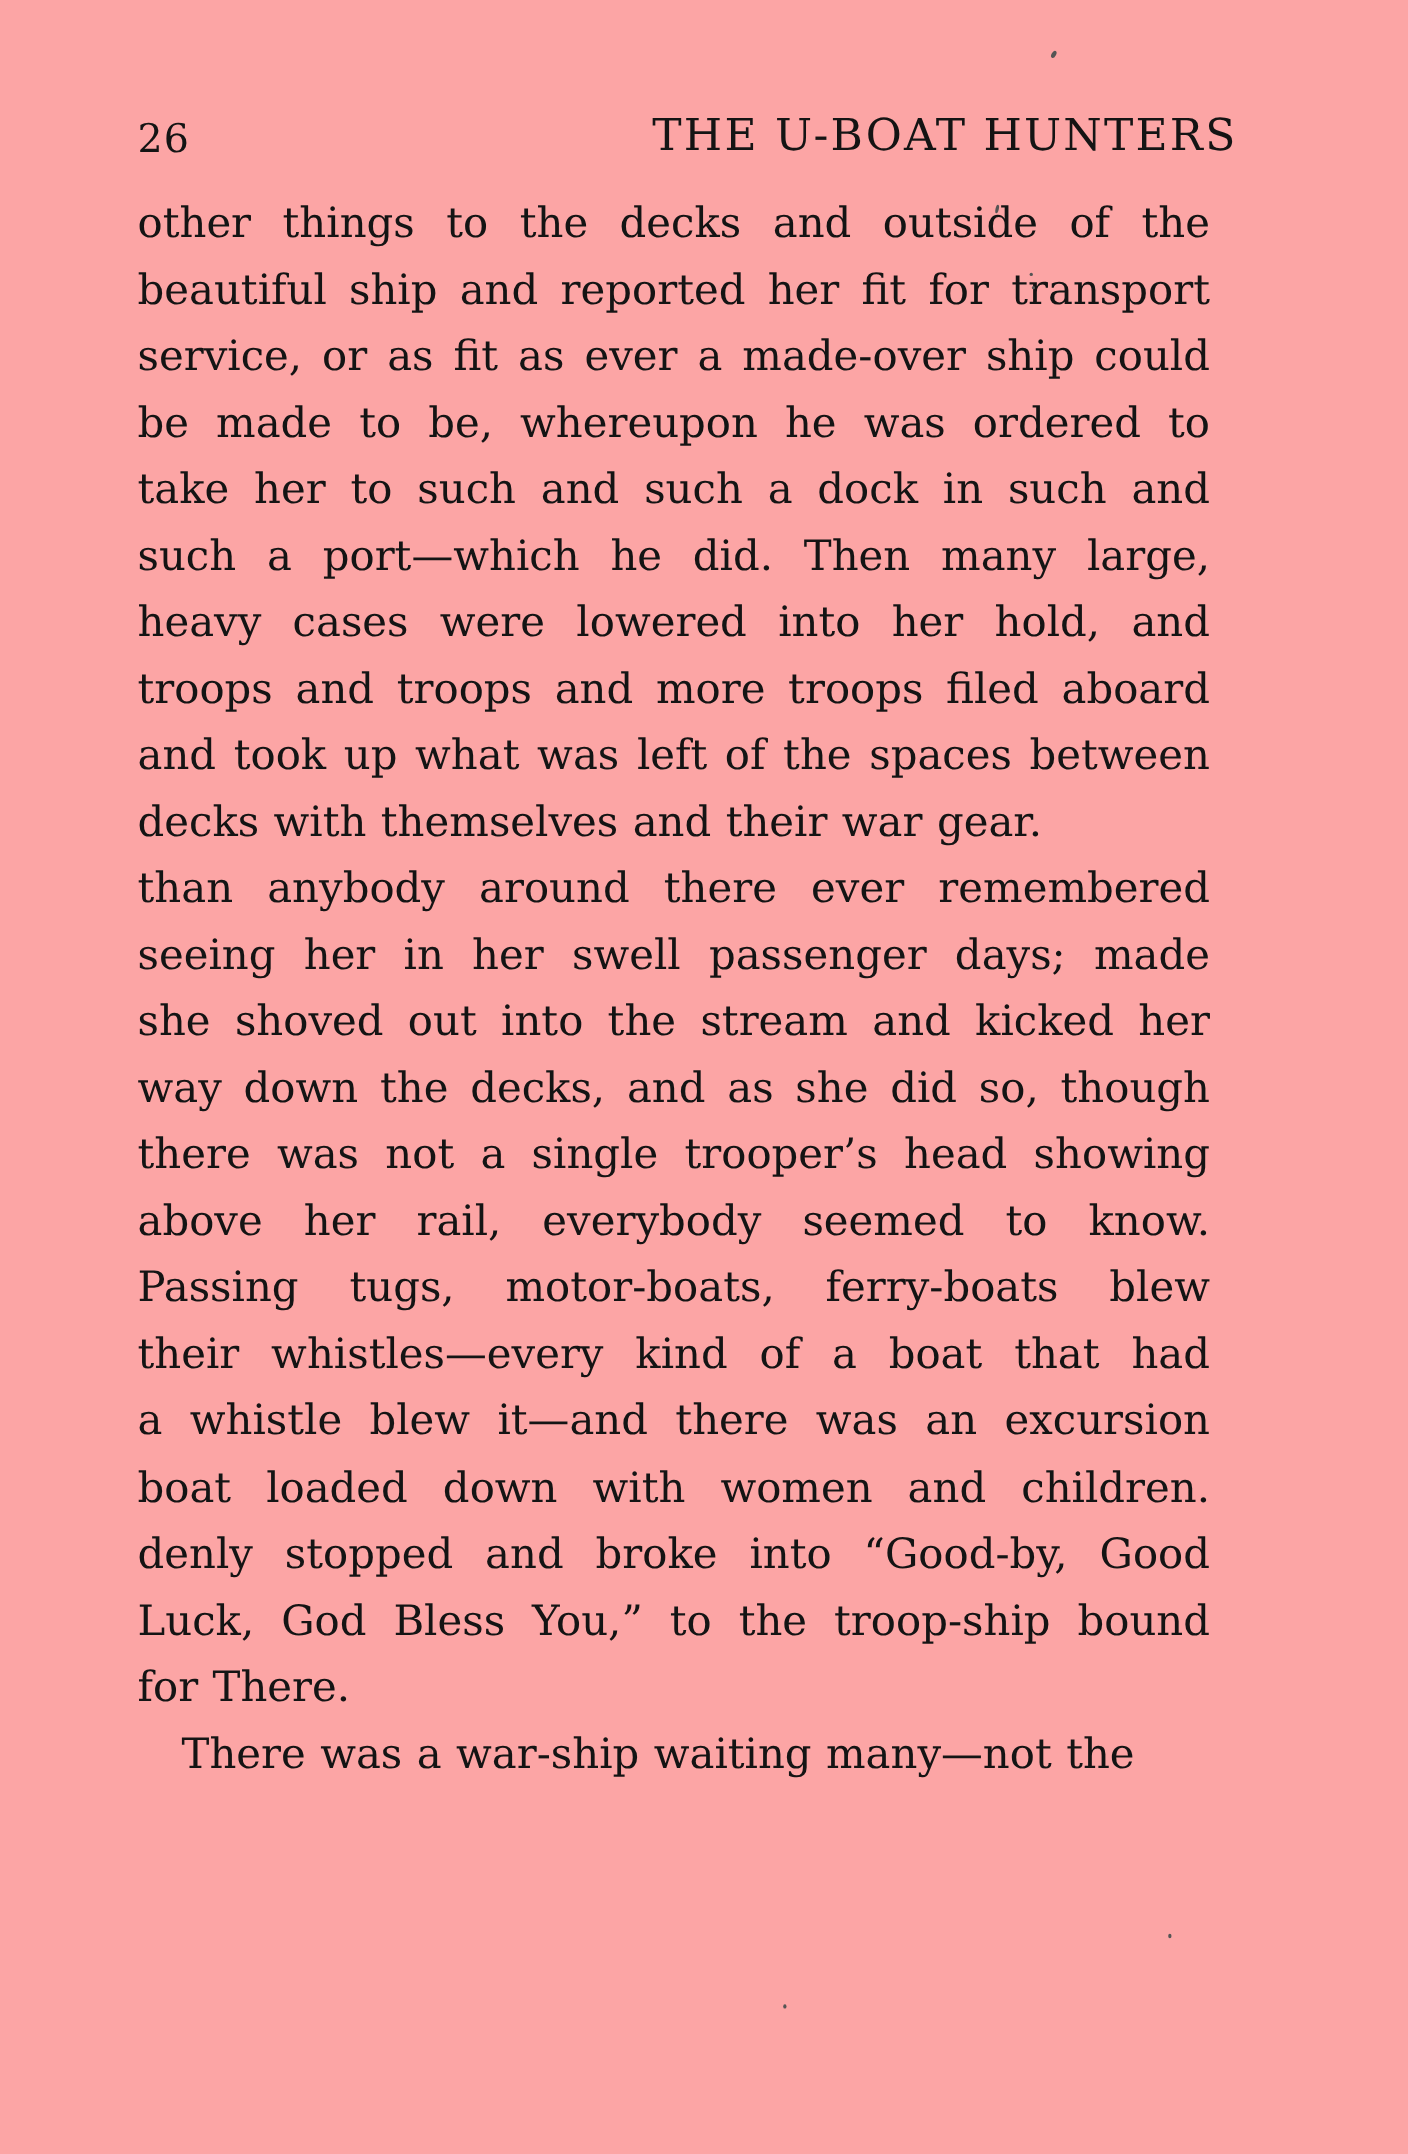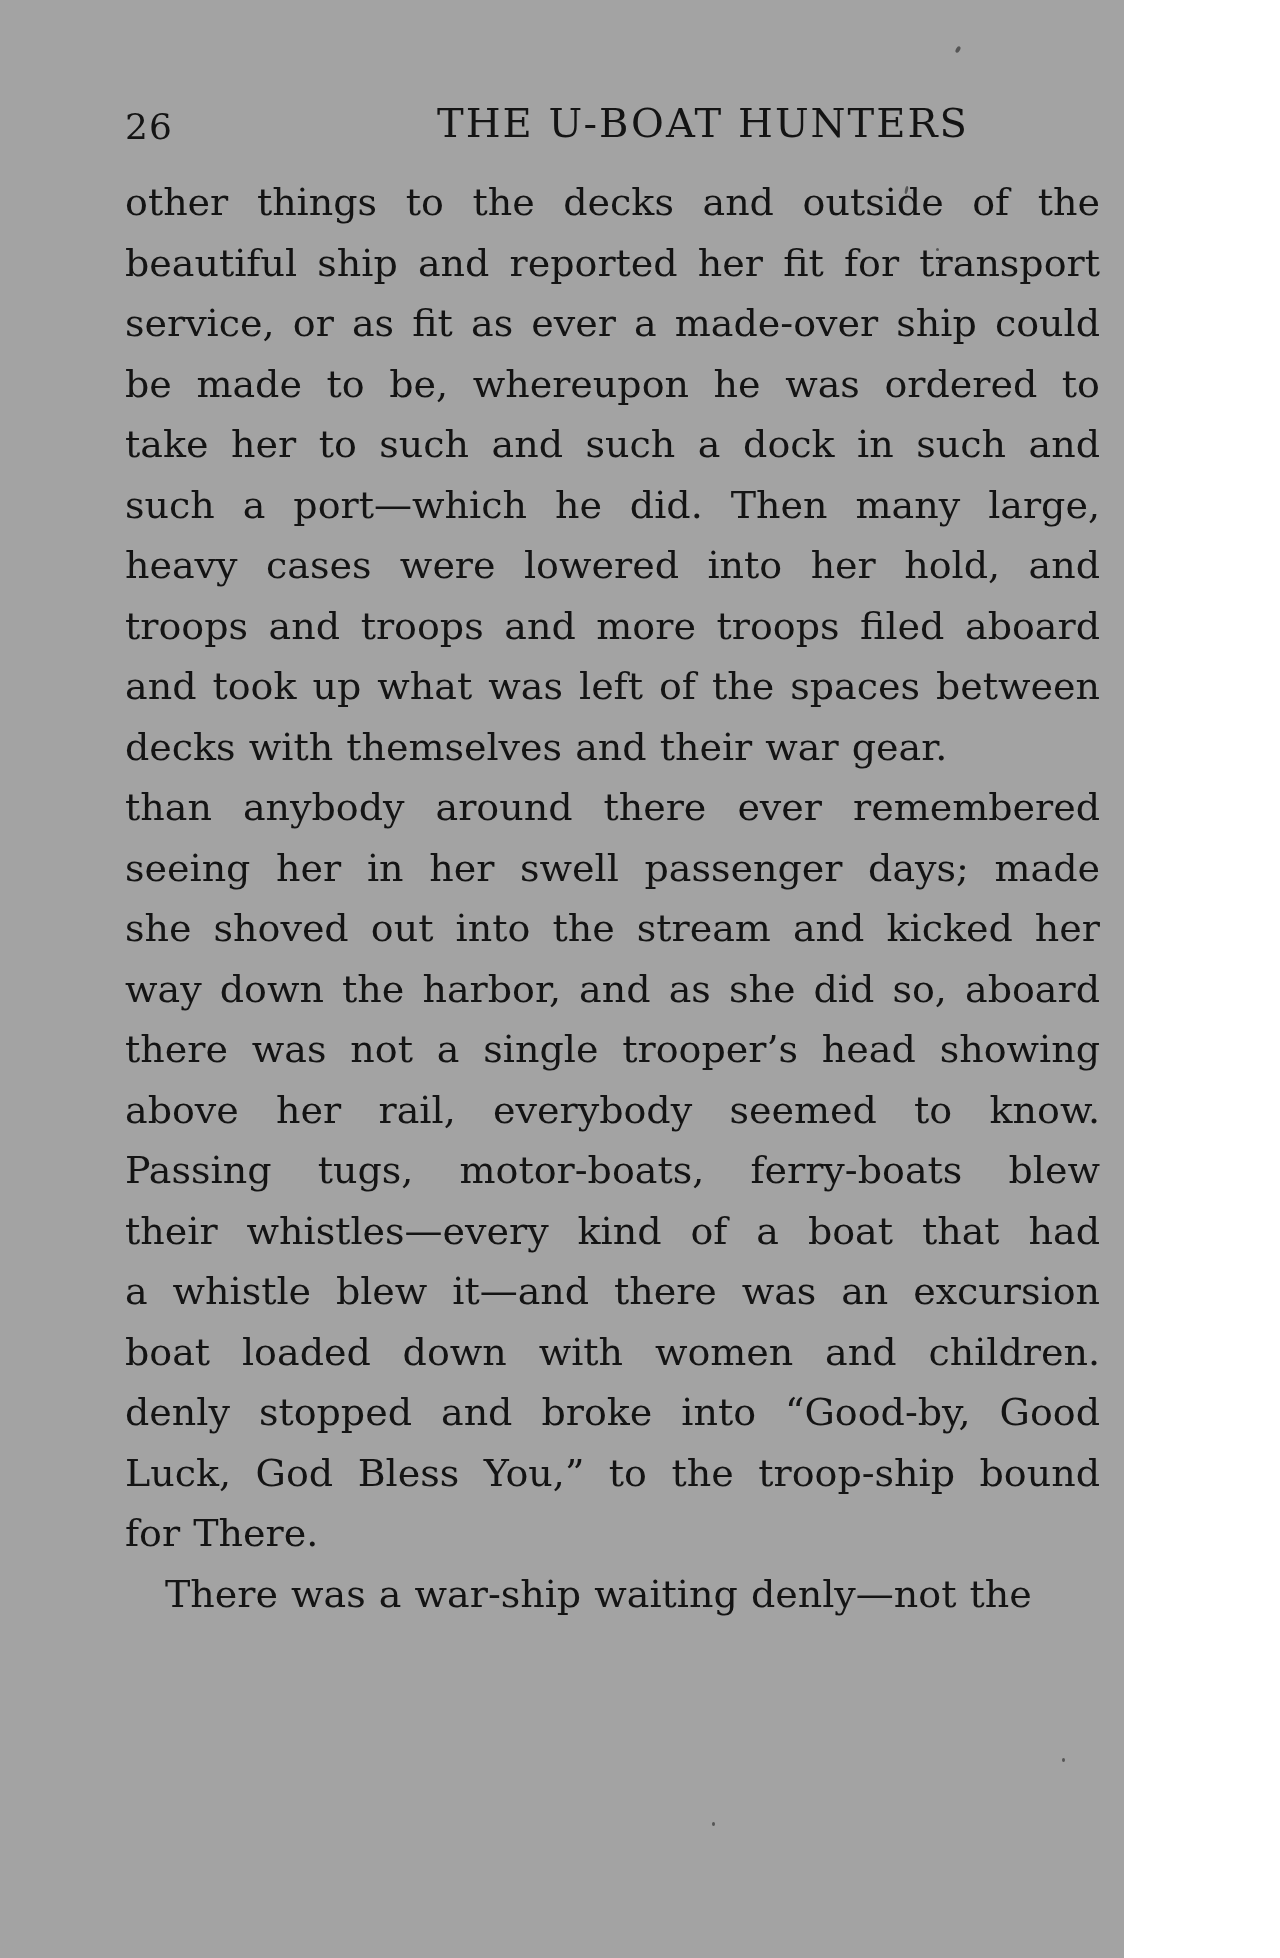--- a/index.html
+++ b/index.html
@@ -2,23 +2,23 @@
 <html><head>
 <meta charset="utf-8">
 <style>
   html, body {
     margin: 0;
     padding: 0;
     background: #ffffff;
   }
   .page {
     position: relative;
-    width: 1124px;
+    width: 1280px;
     height: 1958px;
-    background: #a3a3a3;
+    background: #fca5a5;
     color: #141414;
     font-family: "DejaVu Serif", "Liberation Serif", serif;
     overflow: hidden;
   }
   .running-header {
     position: absolute;
     top: 100px;
     left: 125px;
     right: 155px;
     height: 46px;
@@ -91,31 +91,31 @@
       <div class="line">be made to be, whereupon he was ordered to</div>
       <div class="line">take her to such and such a dock in such and</div>
       <div class="line">such a port—which he did.  Then many large,</div>
       <div class="line">heavy cases were lowered into her hold, and</div>
       <div class="line">troops and troops and more troops filed aboard</div>
       <div class="line">and took up what was left of the spaces between</div>
       <div class="line last">decks with themselves and their war gear.</div>
       <div class="line">than anybody around there ever remembered</div>
       <div class="line">seeing her in her swell passenger days; made</div>
       <div class="line">she shoved out into the stream and kicked her</div>
-      <div class="line">way down the harbor, and as she did so, aboard</div>
+      <div class="line">way down the decks, and as she did so, though</div>
       <div class="line">there was not a single trooper’s head showing</div>
       <div class="line">above her rail, everybody seemed to know.</div>
       <div class="line">Passing tugs, motor-boats, ferry-boats blew</div>
       <div class="line">their whistles—every kind of a boat that had</div>
       <div class="line">a whistle blew it—and there was an excursion</div>
       <div class="line">boat loaded down with women and children.</div>
       <div class="line">denly stopped and broke into “Good-by, Good</div>
       <div class="line">Luck, God Bless You,” to the troop-ship bound</div>
       <div class="line last">for There.</div>
-      <div class="line indent last">There was a war-ship waiting denly—not the</div>
+      <div class="line indent last">There was a war-ship waiting many—not the</div>
     </div>
 
   <div class="speck s1"></div>
   <div class="speck s2"></div>
   <div class="speck s3"></div>
   <div class="speck s4"></div>
   <div class="speck s5"></div>
   <div class="speck s6"></div>
 
 </div>

